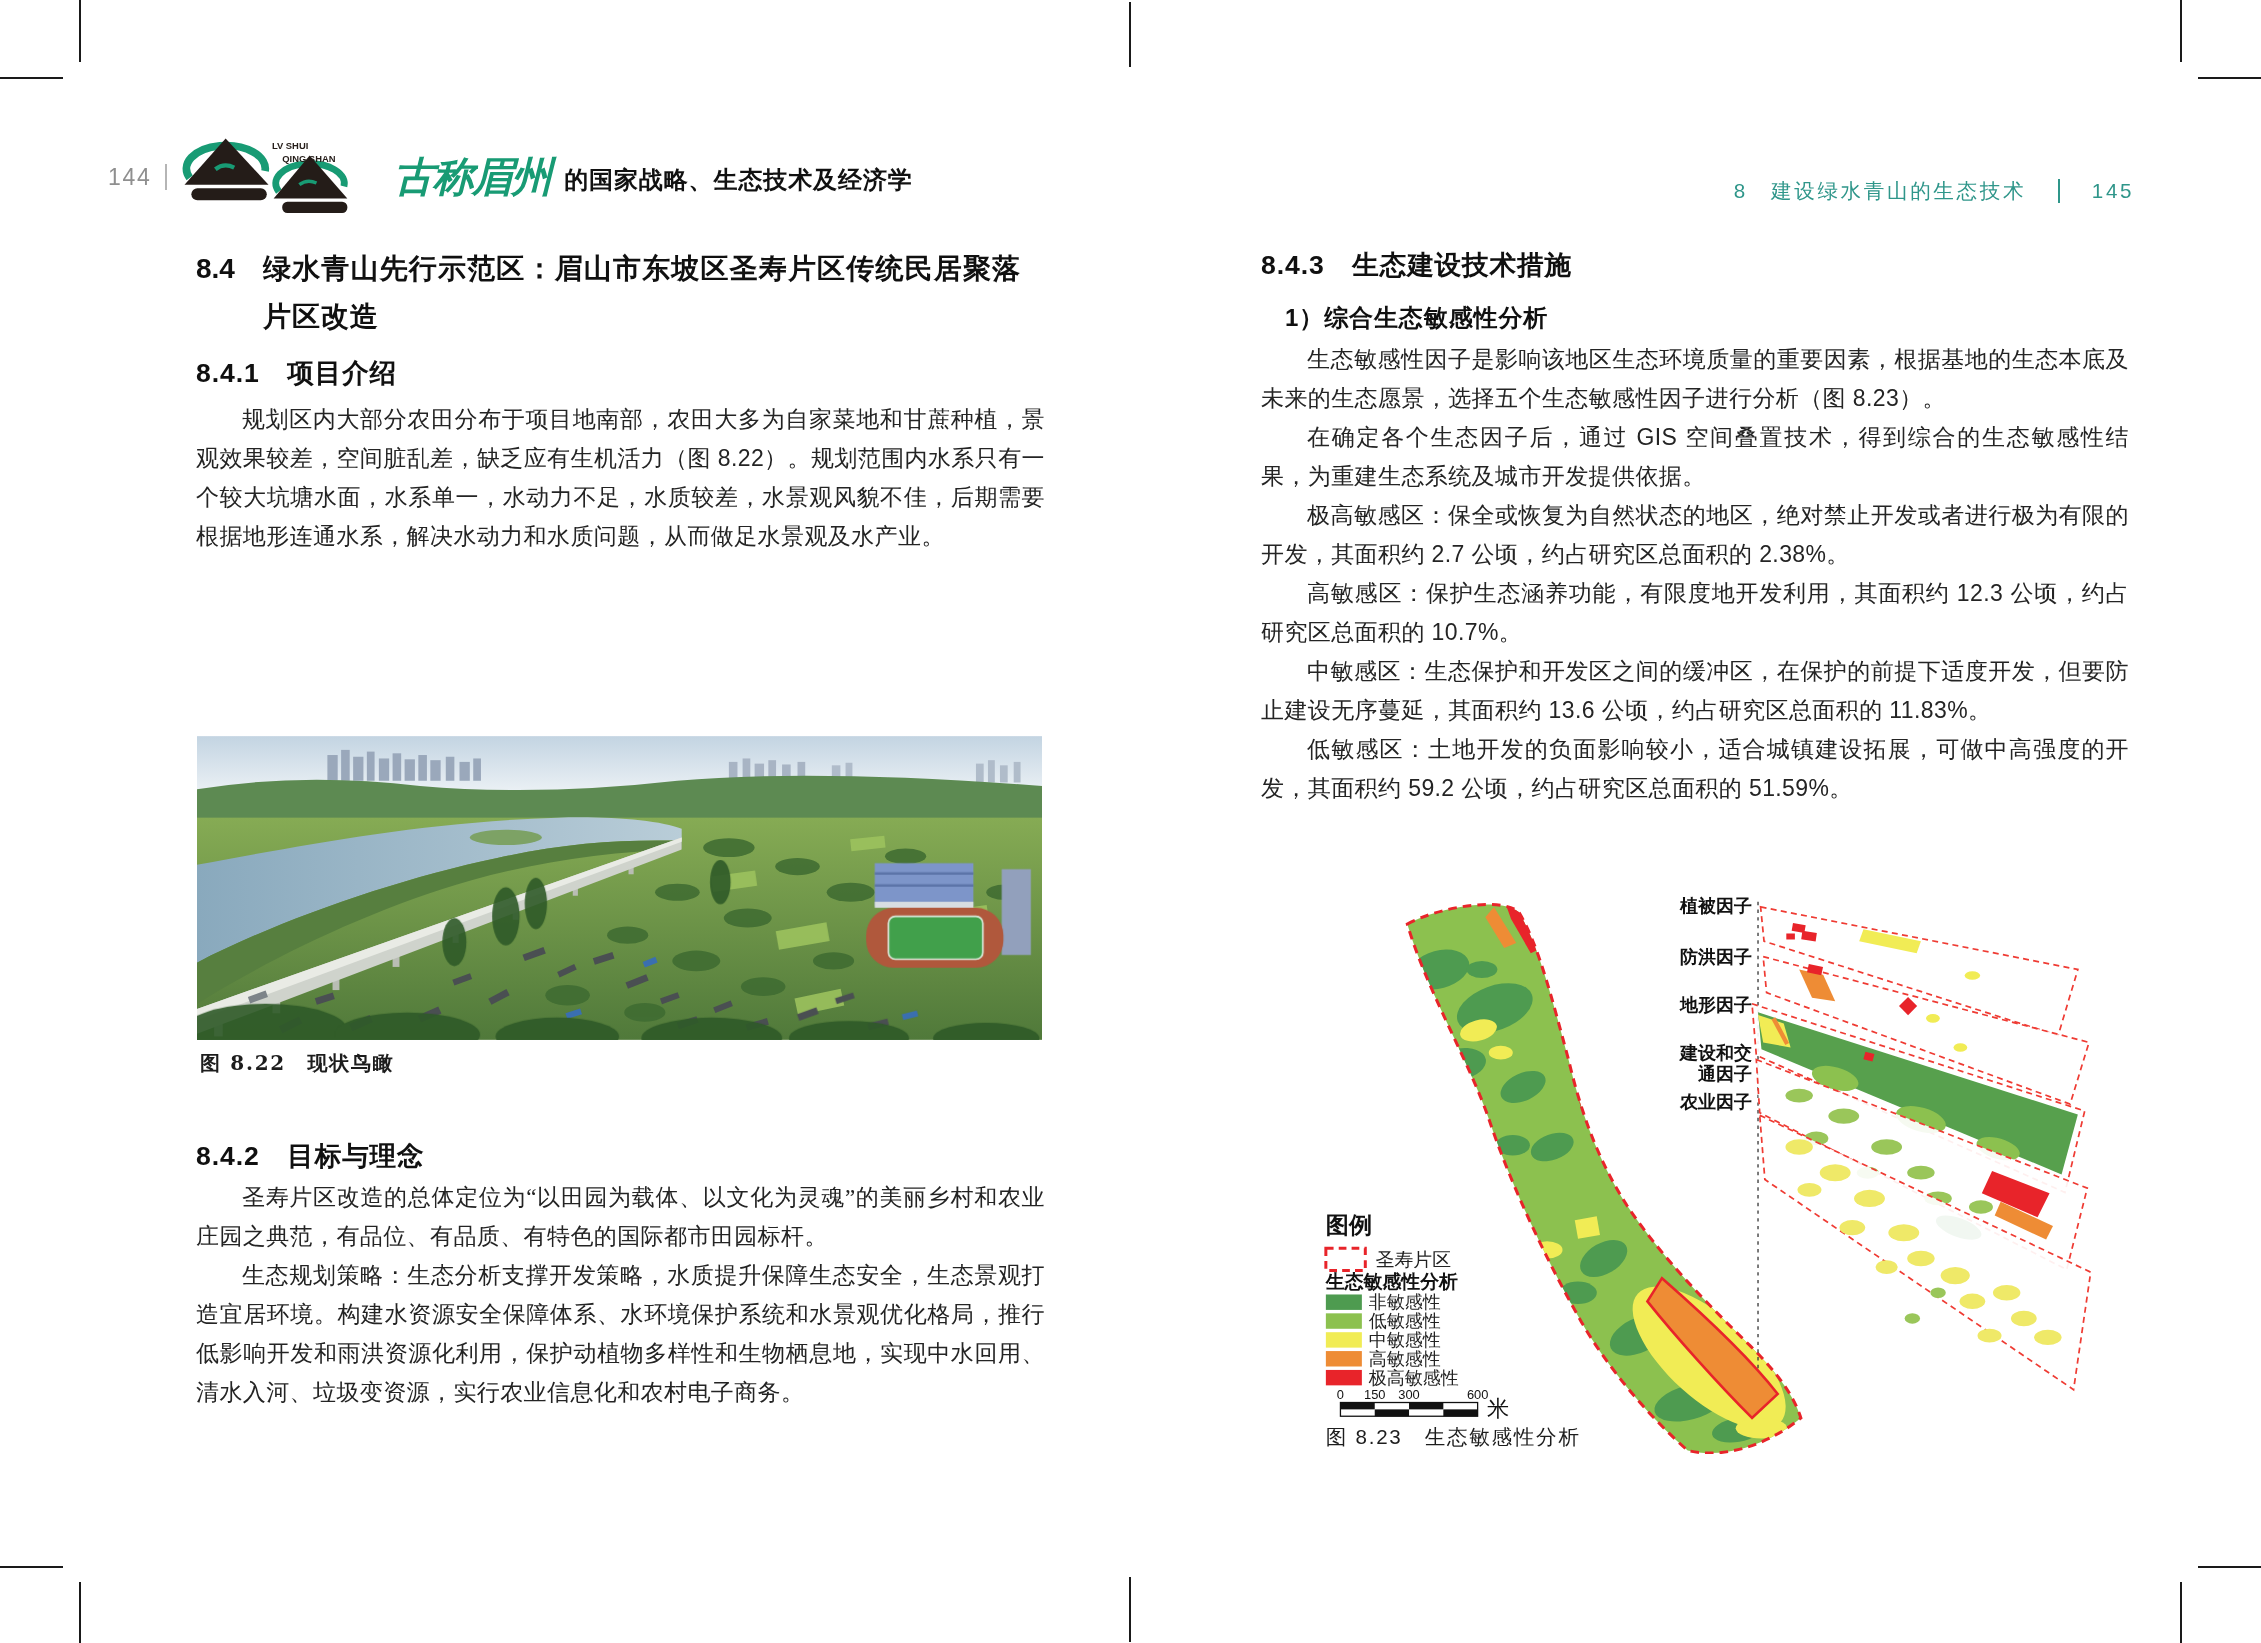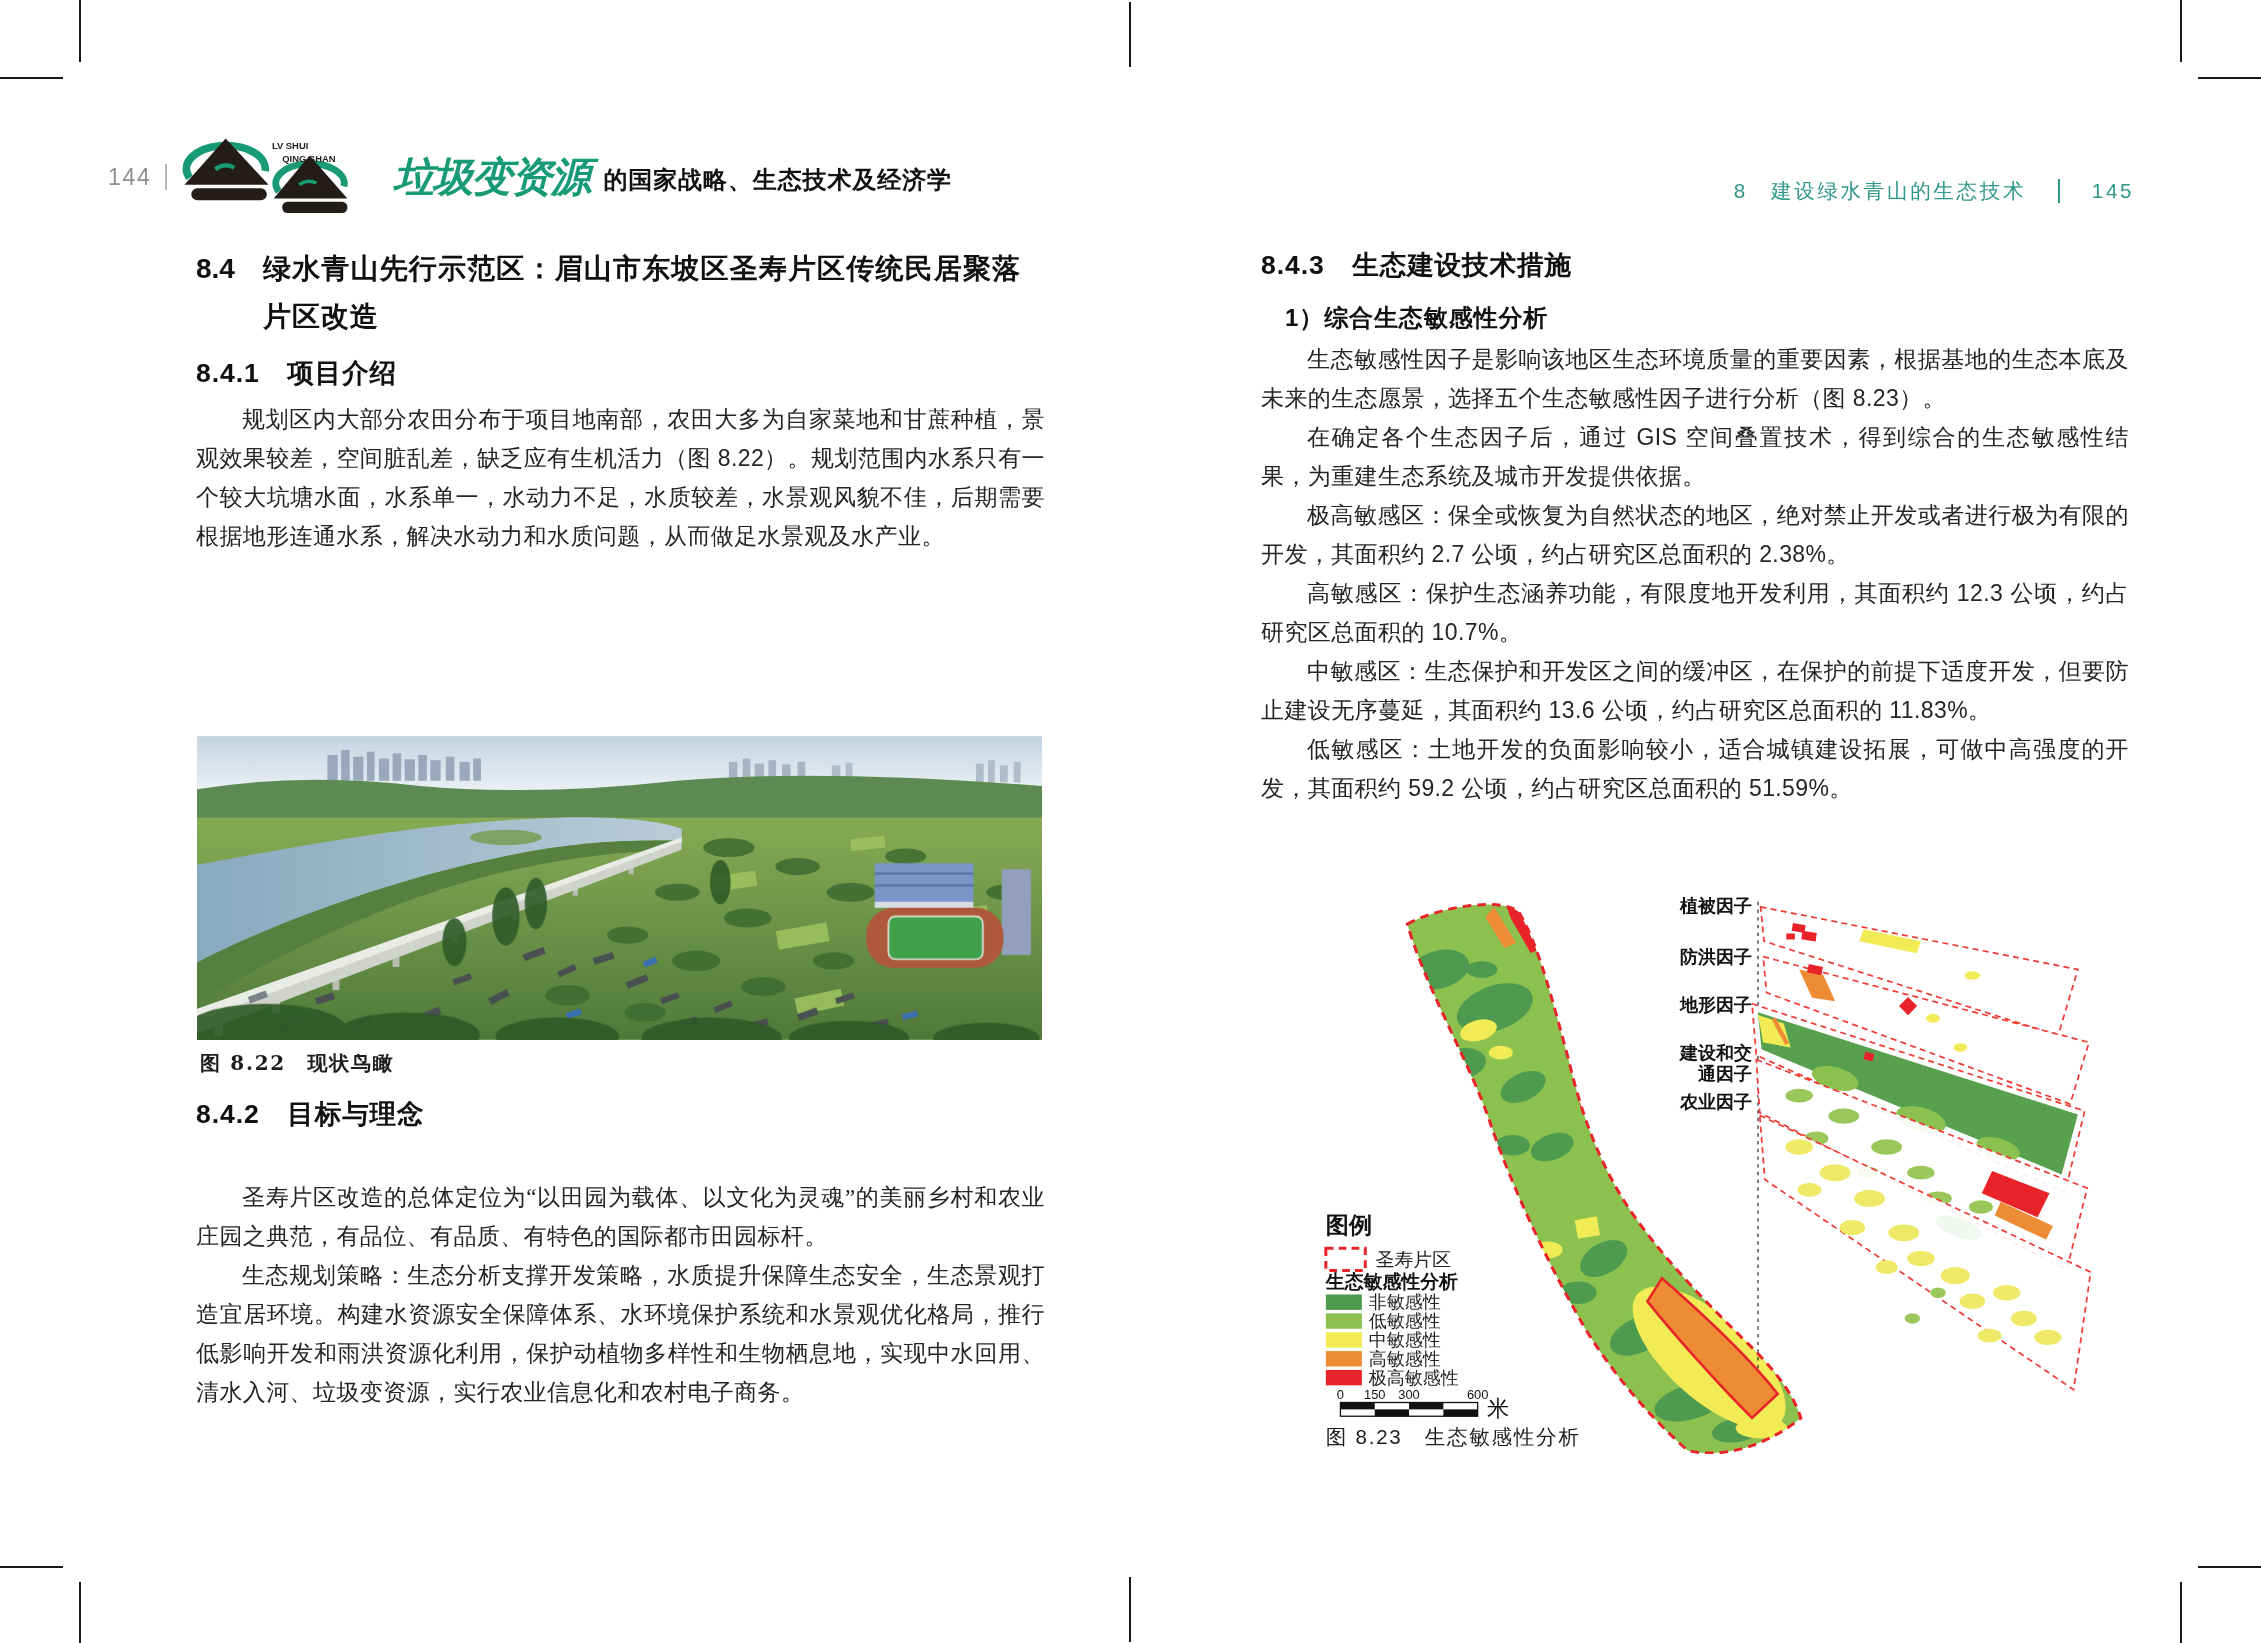--- a/index.html
+++ b/index.html
@@ -54,21 +54,21 @@
       <path d="M52,4 L102,58 L4,58 Z" fill="#241c18"></path>
       <rect x="12" y="62" width="88" height="14" rx="7" fill="#241c18"></rect>
       <path d="M40,40 q10,-8 22,-2" stroke="#189b74" stroke-width="5" fill="none"></path>
       <path d="M114,66 A40,23 0 1 1 190,60" fill="none" stroke="#189b74" stroke-width="8"></path>
       <path d="M150,24 L194,74 L108,74 Z" fill="#241c18"></path>
       <rect x="118" y="78" width="76" height="13" rx="6" fill="#241c18"></rect>
       <path d="M138,58 q9,-7 20,-2" stroke="#189b74" stroke-width="4" fill="none"></path>
       <text x="106" y="16" font-size="11" font-weight="bold" fill="#241c18">LV SHUI</text>
       <text x="118" y="32" font-size="11" font-weight="bold" fill="#241c18">QING SHAN</text>
     </svg>
-    <span class="brand-script">垃圾变资源</span>
+    <span class="brand-script">古称眉州</span>
     <span class="brand-tag">的国家战略、生态技术及经济学</span>
   </div>
 
   <div class="rhead">
     <span class="txt">8　建设绿水青山的生态技术</span>
     <span class="div"></span>
     <span class="txt">145</span>
   </div>
 
   <div class="h1wrap">
@@ -206,21 +206,21 @@
         <ellipse cx="920" cy="352" rx="62" ry="18"></ellipse>
       <ellipse cx="360" cy="210" rx="16" ry="34"></ellipse>
         <ellipse cx="395" cy="195" rx="13" ry="30"></ellipse>
       <ellipse cx="610" cy="170" rx="12" ry="26"></ellipse>
         <ellipse cx="300" cy="240" rx="14" ry="28"></ellipse>
     </g>
   </svg>
 
   <div class="caption" style="left:200px;top:1050px;font-weight:bold;">图 8.22　现状鸟瞰</div>
 
-  <div class="h2" style="left:196px;top:1096px;">8.4.2　目标与理念</div>
+  <div class="h2" style="left:196px;top:1138px;">8.4.2　目标与理念</div>
 
   <div class="paras" style="left:196px;top:1178px;font-family:Liberation Serif, serif;">
     <p>圣寿片区改造的总体定位为“以田园为载体、以文化为灵魂”的美丽乡村和农业庄园之典范，有品位、有品质、有特色的国际都市田园标杆。</p>
     <p>生态规划策略：生态分析支撑开发策略，水质提升保障生态安全，生态景观打造宜居环境。构建水资源安全保障体系、水环境保护系统和水景观优化格局，推行低影响开发和雨洪资源化利用，保护动植物多样性和生物栖息地，实现中水回用、清水入河、垃圾变资源，实行农业信息化和农村电子商务。</p>
   </div>
 
   <div class="h2" style="left:1261px;top:247px;">8.4.3　生态建设技术措施</div>
   <div class="sub1" style="left:1261px;top:302px;">1）综合生态敏感性分析</div>
 
   <div class="paras" style="left:1261px;top:340px;width:868px;">

